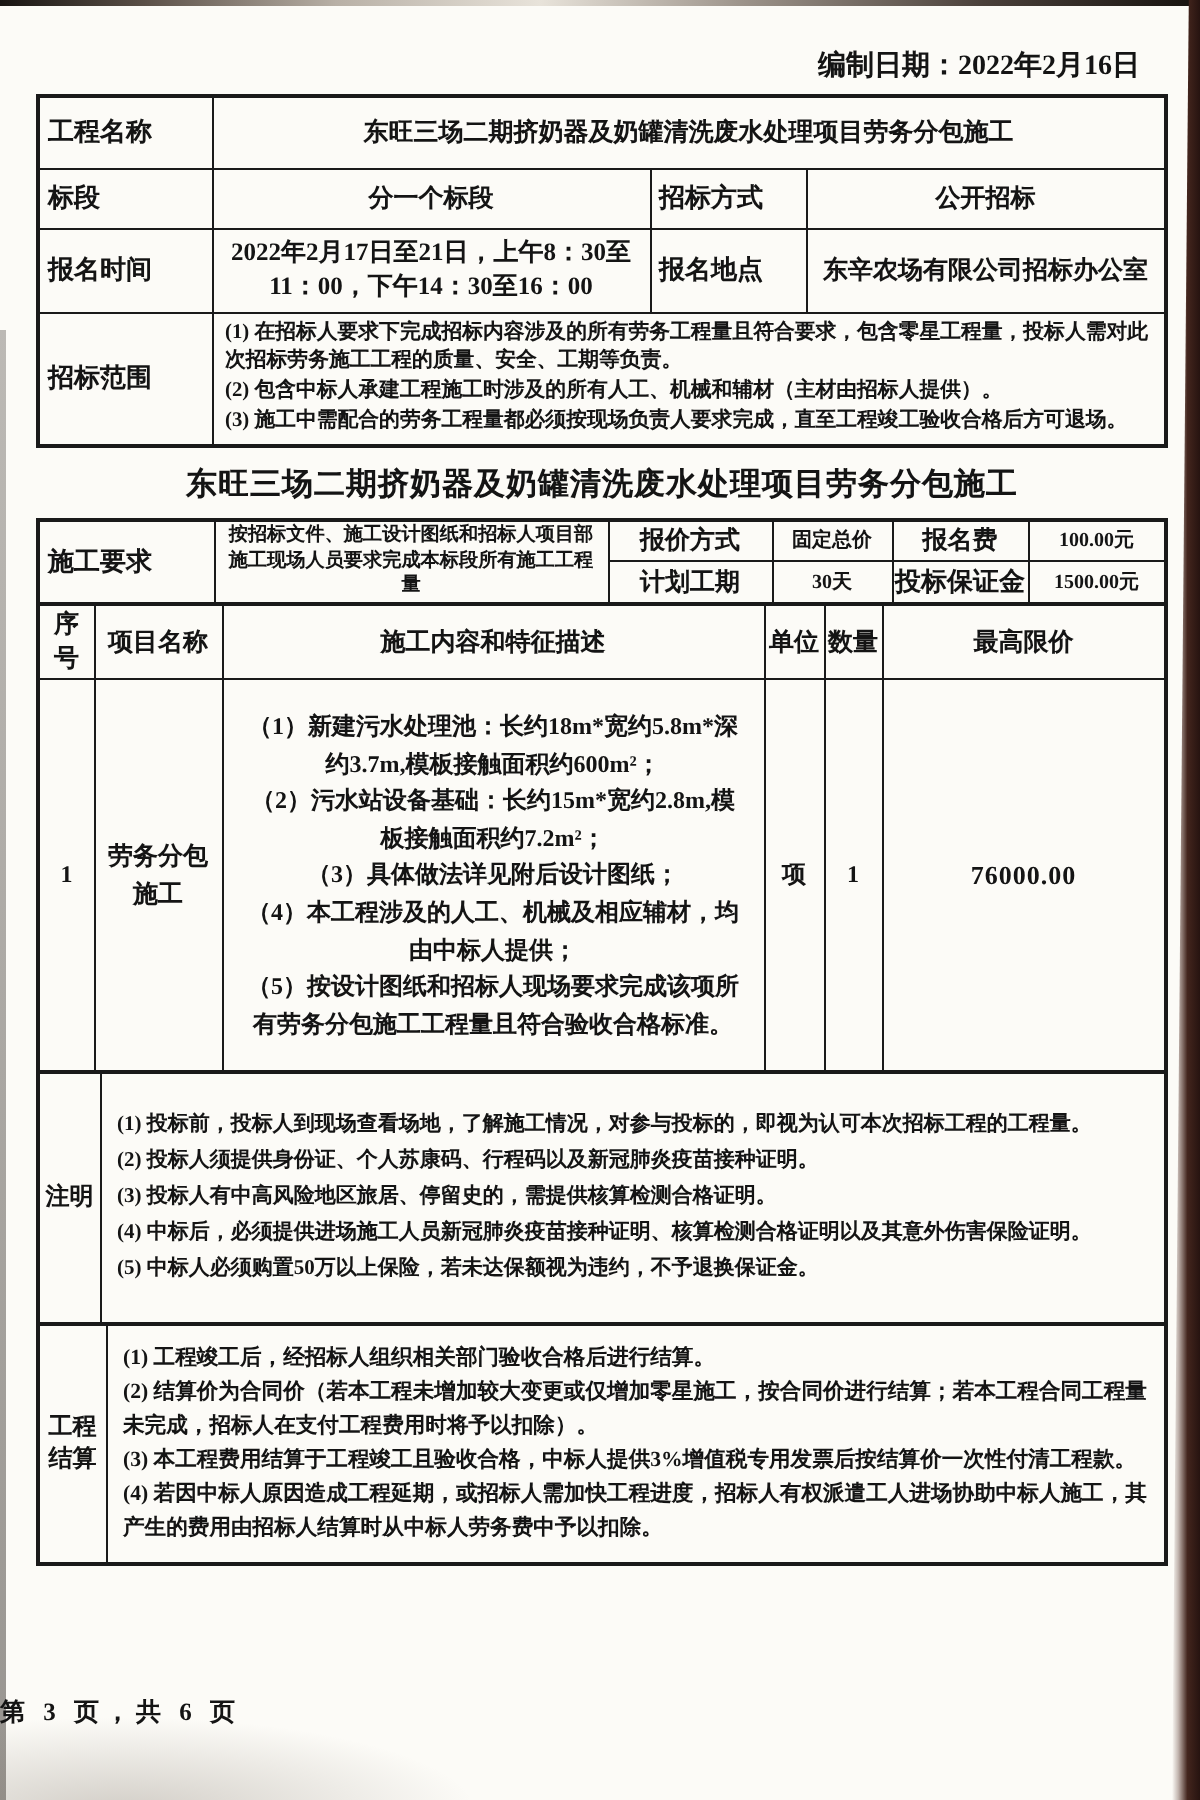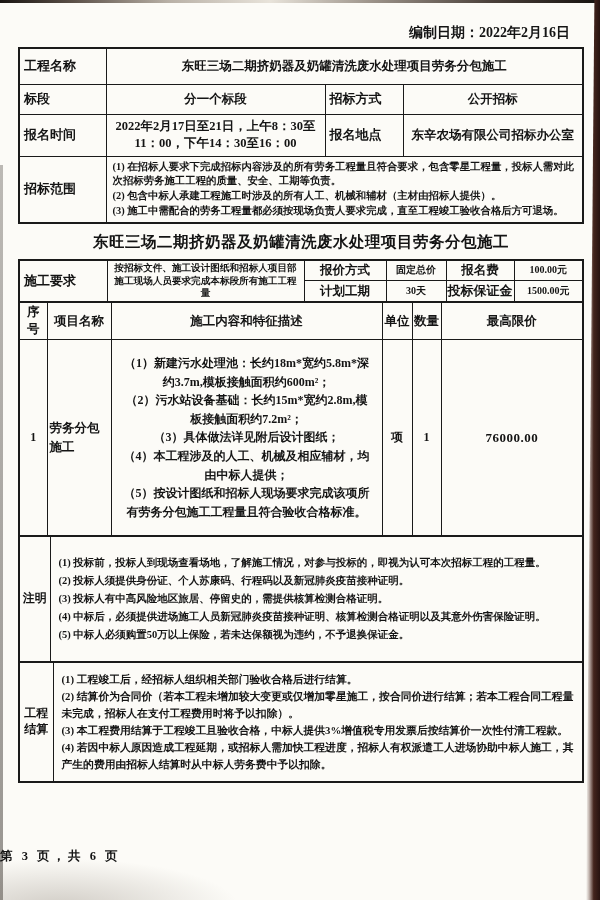--- a/index.html
+++ b/index.html
@@ -39,21 +39,21 @@
 
   .subtitle{font-size:15.5px;text-align:center;margin:8px 0 6px 0;letter-spacing:.5px;}
 
   .req-desc{font-size:9.6px;line-height:1.35;text-align:center;vertical-align:middle;padding:1px 3px;}
   .req-k{font-size:12.5px;text-align:center;vertical-align:middle;}
   .req-v{font-size:10px;text-align:center;vertical-align:middle;}
 
   .hdr td{font-size:12.5px;text-align:center;vertical-align:middle;height:32px;}
 
   .item-no{font-size:12px;text-align:center;vertical-align:middle;}
-  .item-name{font-size:12.5px;vertical-align:middle;line-height:1.5;padding:2px;}
+  .item-name{font-size:12.5px;text-align:center;vertical-align:middle;line-height:1.5;padding:2px;}
   .item-desc{font-size:12px;line-height:1.55;text-align:center;vertical-align:middle;padding:6px 9px;}
   .item-unit,.item-qty{font-size:12px;text-align:center;vertical-align:middle;}
   .item-price{font-size:13px;text-align:center;vertical-align:middle;letter-spacing:.5px;}
 
   .vlbl{font-size:12px;text-align:center;vertical-align:middle;padding:1px;line-height:1.3;word-break:break-all;}
   .notes-cell{font-size:10.5px;line-height:1.72;text-align:left;vertical-align:middle;padding:6px 8px;}
   .settle-cell{font-size:10.8px;line-height:1.58;text-align:left;vertical-align:middle;padding:6px 8px;}
 
   .footer{position:absolute;left:0;right:0;top:848px;font-size:12.5px;letter-spacing:3px;}
 </style>

